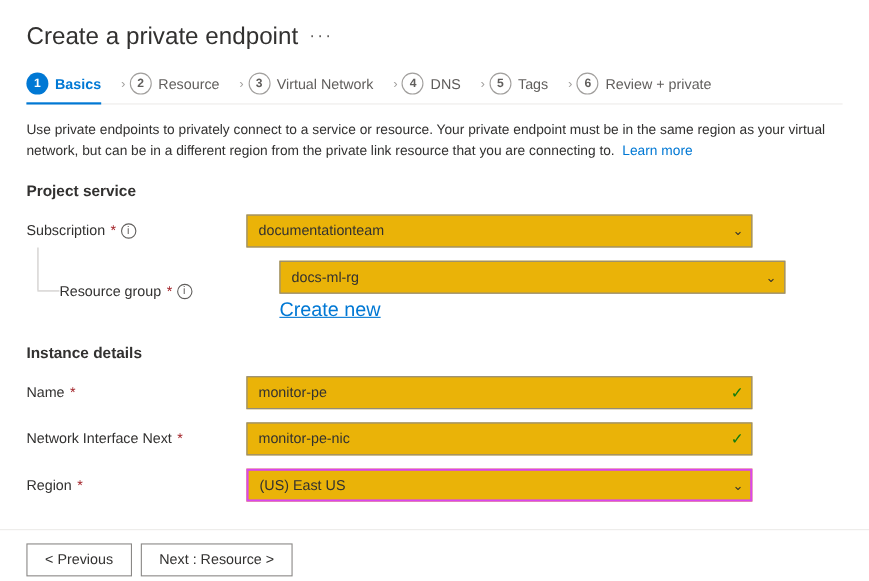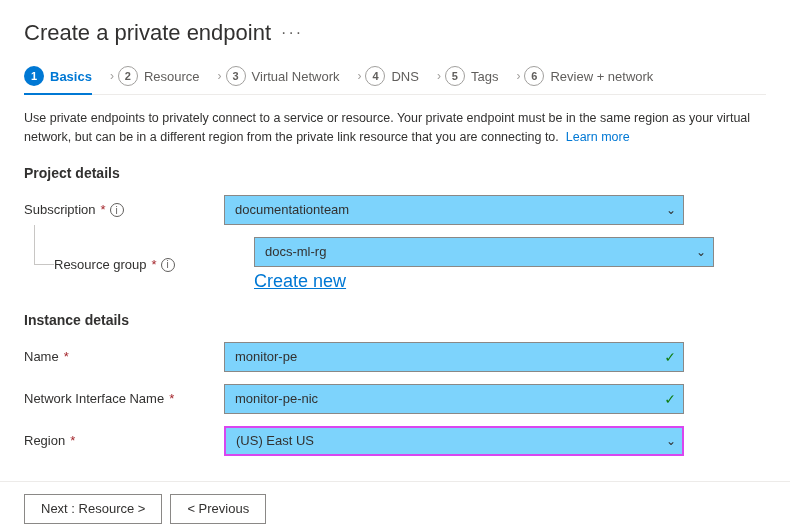--- a/index.html
+++ b/index.html
@@ -172,21 +172,21 @@
       position: relative;
       width: 100%;
     }
     .dropdown-display {
       width: 100%;
       height: 30px;
       border: 1px solid #8a8886;
       padding: 0 30px 0 10px;
       font-size: 13px;
       color: #323130;
-      background: #7dd3fc;
+      background: #eab308;
       display: flex;
       align-items: center;
       cursor: pointer;
       user-select: none;
     }
     .dropdown-display.has-value-valid {
       border: 1px solid #8a8886;
     }
     .dropdown-display.region-selected {
       border: 2px solid #d946ef;
@@ -284,30 +284,30 @@
       <span>DNS</span>
     </div>
     <span class="tab-separator">›</span>
     <div class="wizard-tab">
       <span class="tab-circle inactive">5</span>
       <span>Tags</span>
     </div>
     <span class="tab-separator">›</span>
     <div class="wizard-tab">
       <span class="tab-circle inactive">6</span>
-      <span>Review + network</span>
+      <span>Review + private</span>
     </div>
   </div>
 
   <p class="info-text">
     <span>Use private endpoints to privately connect to a service or resource. Your private endpoint must be in the same region as your virtual network, but can be in a different region from the private link resource that you are connecting to.</span>&nbsp;&nbsp;<a href="#">Learn more</a>
   </p>
 
   <div class="form-section">
-    <div class="section-header">Project details</div>
+    <div class="section-header">Project service</div>
 
     <div class="form-row">
       <div class="form-label">
         <span>Subscription</span>
         <span class="required">*</span>
         <span class="info-icon">i</span>
       </div>
       <div class="form-control">
         <div class="dropdown-wrapper">
           <div class="dropdown-display">
@@ -349,21 +349,21 @@
           <div class="dropdown-display has-value-valid">
             <span>monitor-pe</span>
           </div>
           <span class="checkmark-icon">✓</span>
         </div>
       </div>
     </div>
 
     <div class="form-row">
       <div class="form-label">
-        <span>Network Interface Name</span>
+        <span>Network Interface Next</span>
         <span class="required">*</span>
       </div>
       <div class="form-control">
         <div class="dropdown-wrapper">
           <div class="dropdown-display has-value-valid">
             <span>monitor-pe-nic</span>
           </div>
           <span class="checkmark-icon">✓</span>
         </div>
       </div>
@@ -380,19 +380,19 @@
             <span>(US) East US</span>
           </div>
           <span class="dropdown-arrow">⌄</span>
         </div>
       </div>
     </div>
   </div>
 </div>
 
 <div class="footer">
+  <button class="btn btn-outline">
+    <span>&lt; Previous</span>
+  </button>
   <button class="btn btn-primary">
     <span>Next : Resource &gt;</span>
   </button>
-  <button class="btn btn-outline">
-    <span>&lt; Previous</span>
-  </button>
 </div>
 
 </body></html>

